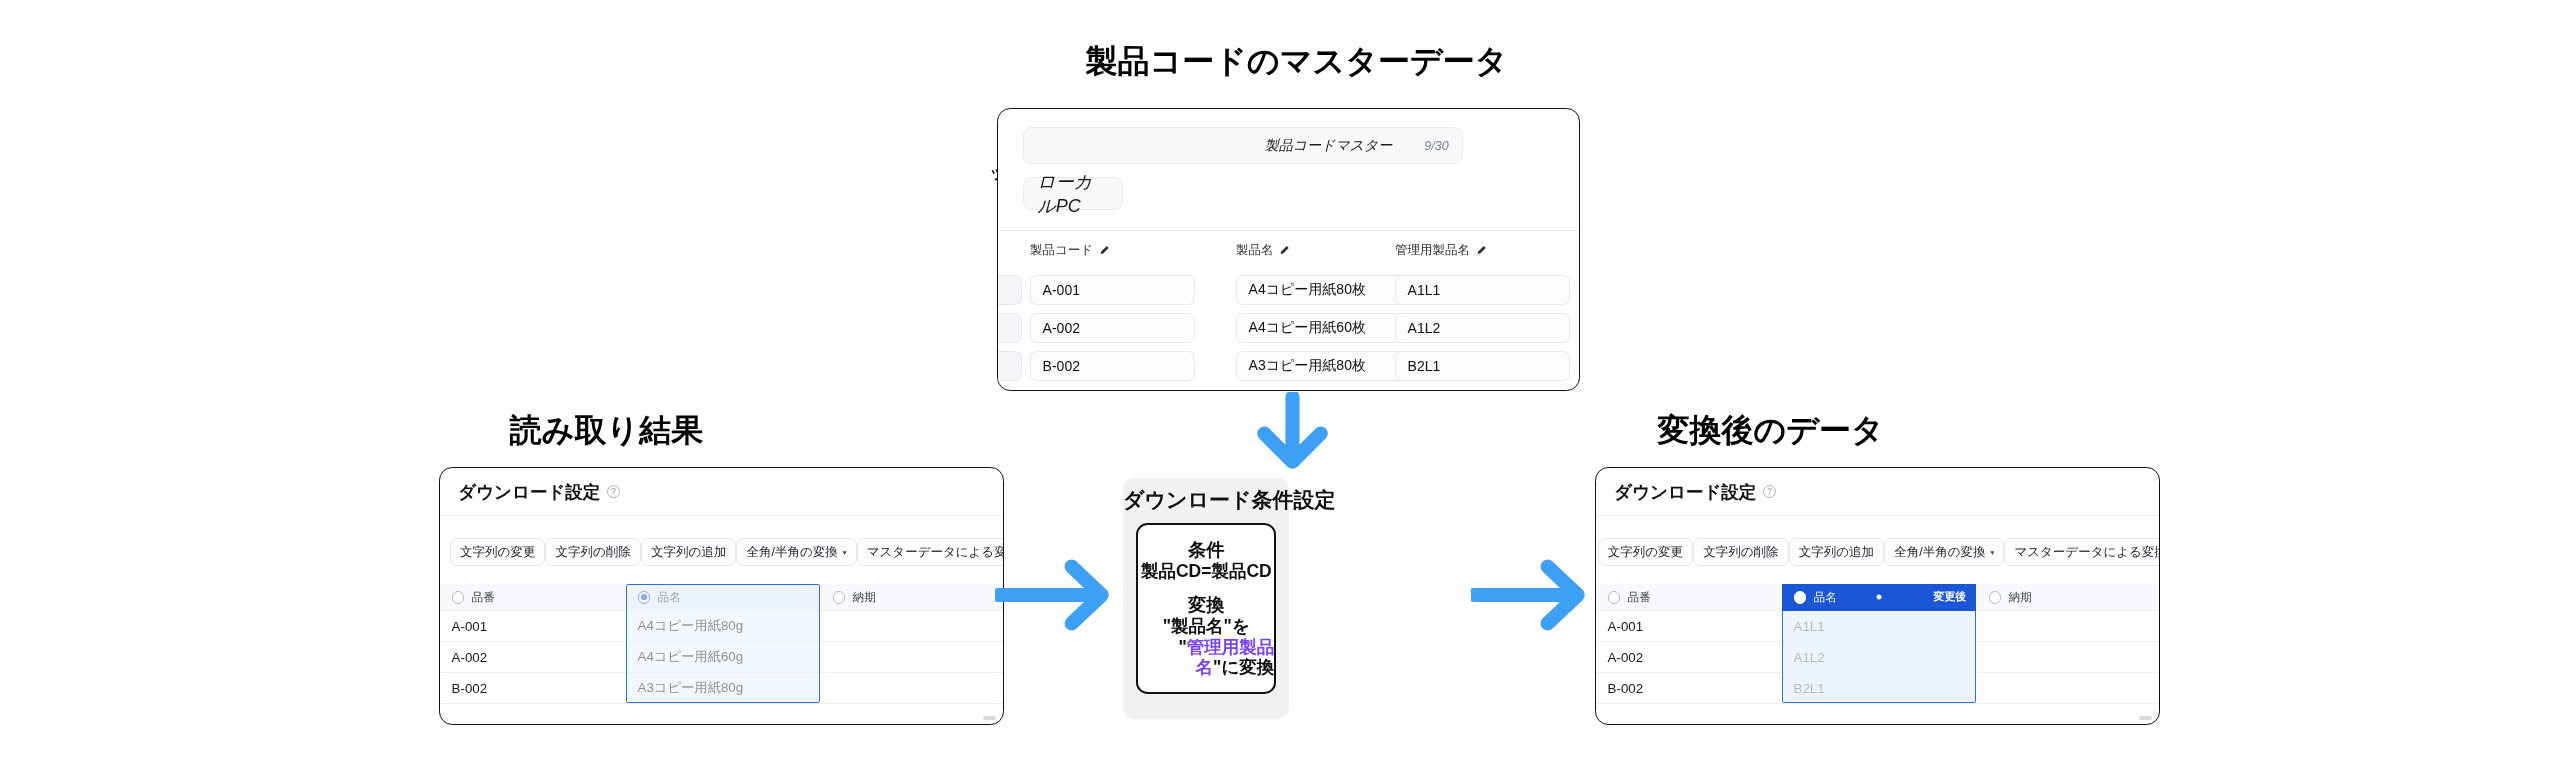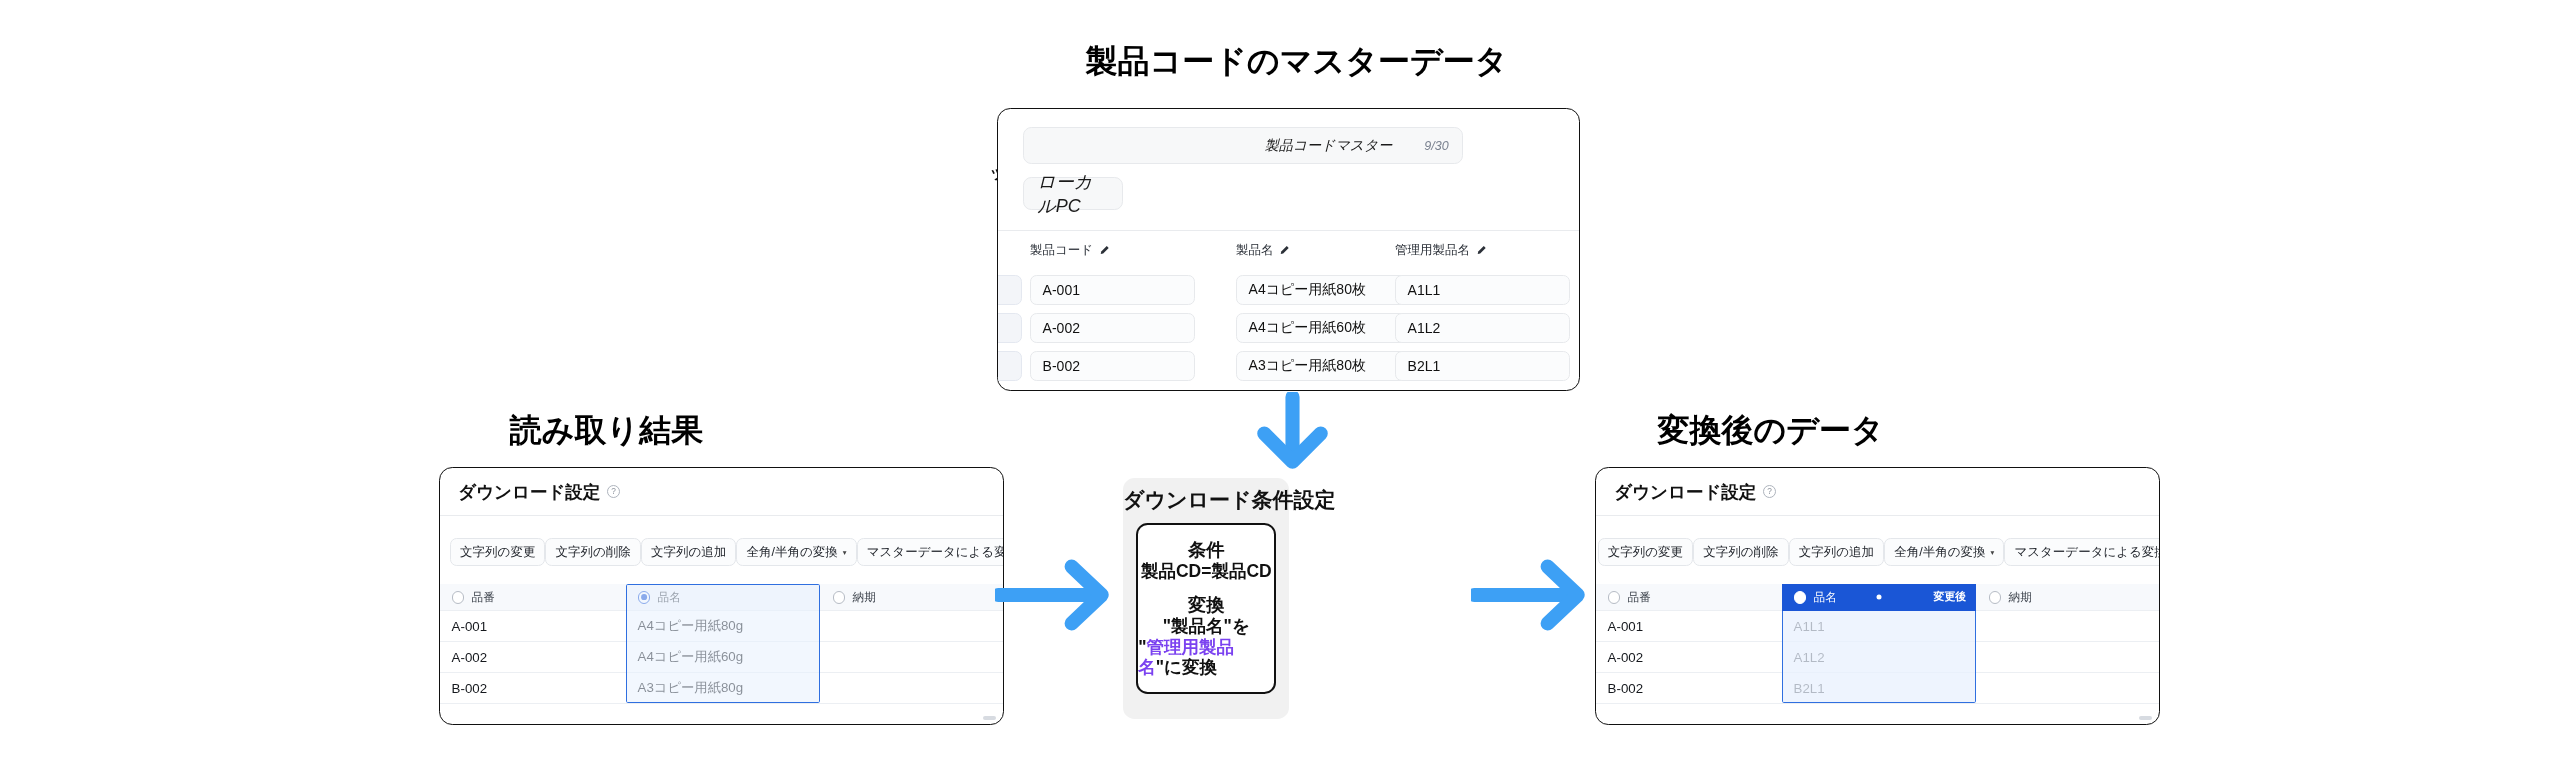--- a/index.html
+++ b/index.html
@@ -208,21 +208,21 @@
   #cond-title {
     position: absolute; left: 0; top: 8.3px; width: 100%;
     text-align: center; font-size: 21px; font-weight: bold; color: #111;
     white-space: nowrap;
   }
   #cond-box {
     position: absolute; left: 13.3px; top: 45px; width: 140px; height: 171px;
     background: #fff; border: 2.5px solid #111; border-radius: 11.6px;
     display: flex; flex-direction: column; align-items: center;
     justify-content: center; gap: 1.7px;
-    text-align: left; color: #111;
+    text-align: right; color: #111;
   }
   .cond-lbl  { font-size: 18.3px; font-weight: bold; line-height: 1.12; }
   .cond-val  { font-size: 17.5px; font-weight: bold; line-height: 1.12; }
   .cond-gap  { height: 10px; }
   .purple    { color: #7b42f0; }
 
   
   .arrow { position: absolute; }
 </style>
 </head>

